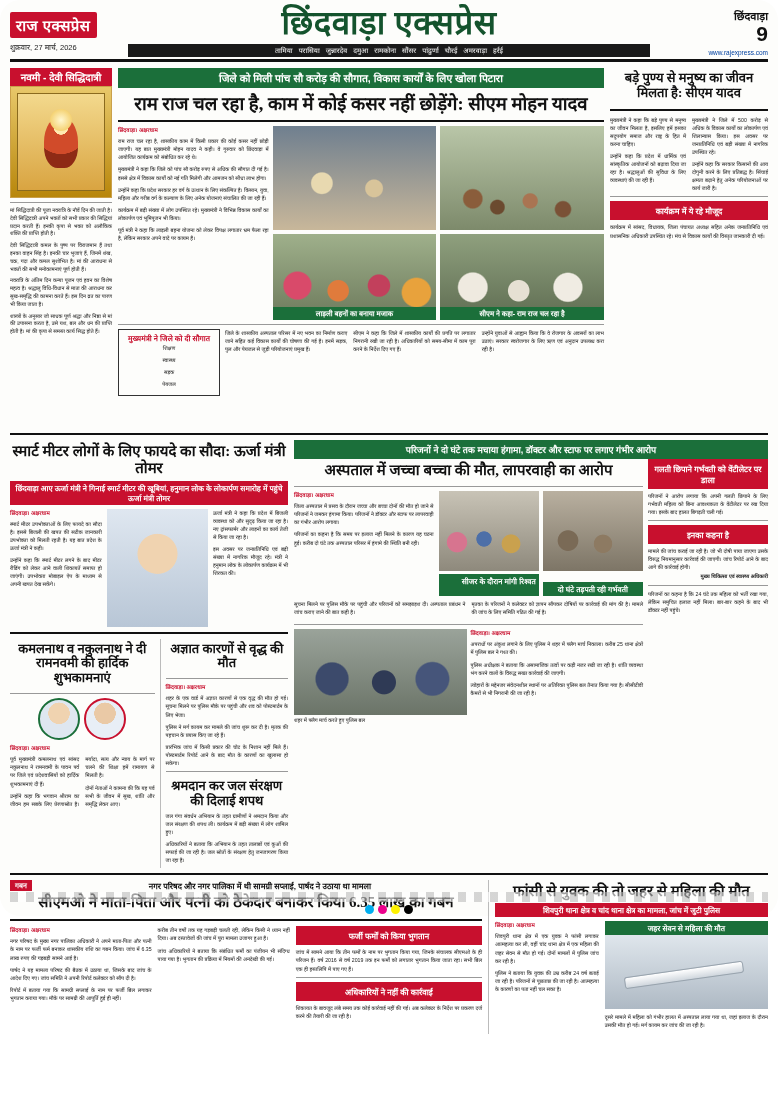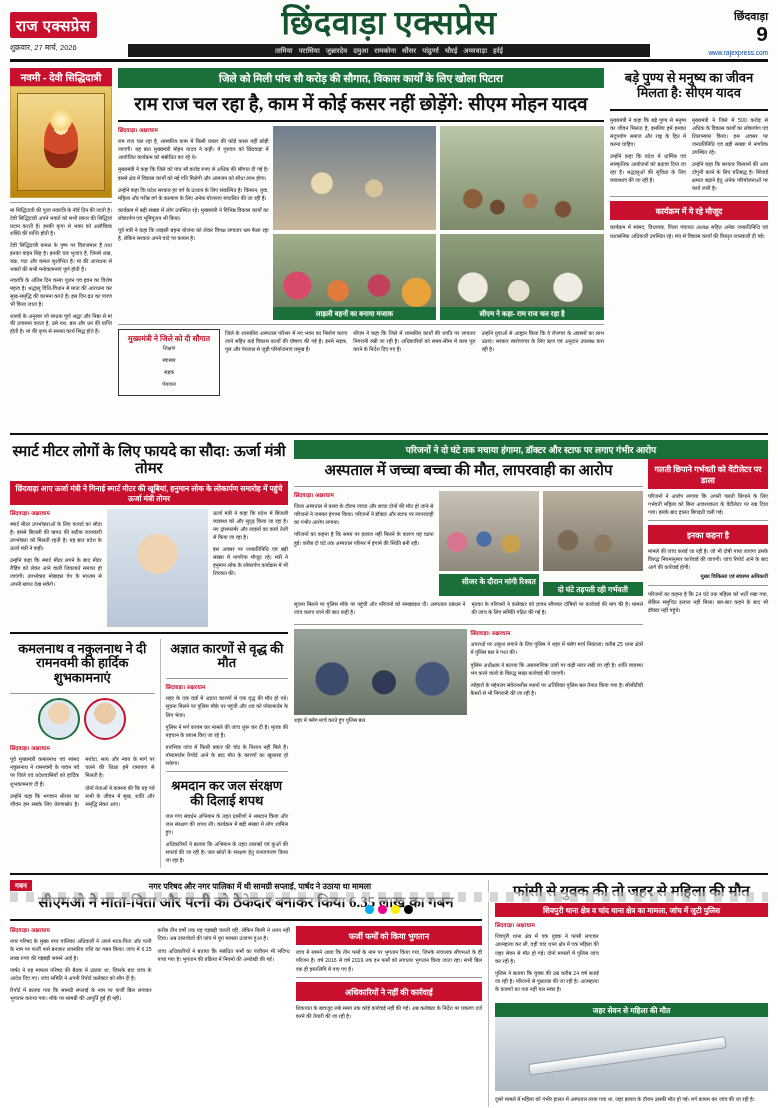--- a/index.html
+++ b/index.html
@@ -497,21 +497,21 @@
           <div class="boxhead">अधिकारियों ने नहीं की कार्रवाई</div>
           <div class="body-text" style="margin-top:3px;">शिकायत के बावजूद लंबे समय तक कोई कार्रवाई नहीं की गई। अब कलेक्टर के निर्देश पर प्रकरण दर्ज करने की तैयारी की जा रही है।</div>
         </div>
       </div>
     </div>
 
     <div style="width:280px;" class="vdiv">
       <div style="padding-left:6px;">
         <div class="sec-title">फांसी से युवक की तो जहर से महिला की मौत</div>
         <div class="sec-sub">शिवपुरी थाना क्षेत्र व चांद थाना क्षेत्र का मामला, जांच में जुटी पुलिस</div>
-        <div style="display:flex; gap:6px; margin-top:4px;flex-direction:column;">
+        <div style="display:flex; gap:6px; margin-top:4px;">
           <div style="width:38%;">
             <div class="byline">छिंदवाड़ा। अक्षरधाम</div>
             <div class="body-text">
               <p>शिवपुरी थाना क्षेत्र में एक युवक ने फांसी लगाकर आत्महत्या कर ली, वहीं चांद थाना क्षेत्र में एक महिला की जहर सेवन से मौत हो गई। दोनों मामलों में पुलिस जांच कर रही है।</p>
               <p>पुलिस ने बताया कि युवक की उम्र करीब 24 वर्ष बताई जा रही है। परिजनों से पूछताछ की जा रही है। आत्महत्या के कारणों का पता नहीं चल सका है।</p>
             </div>
           </div>
           <div style="flex:1;">
             <div class="greenhead">जहर सेवन से महिला की मौत</div>
             <div class="photo ph-syringe" style="height:74px;"></div>

